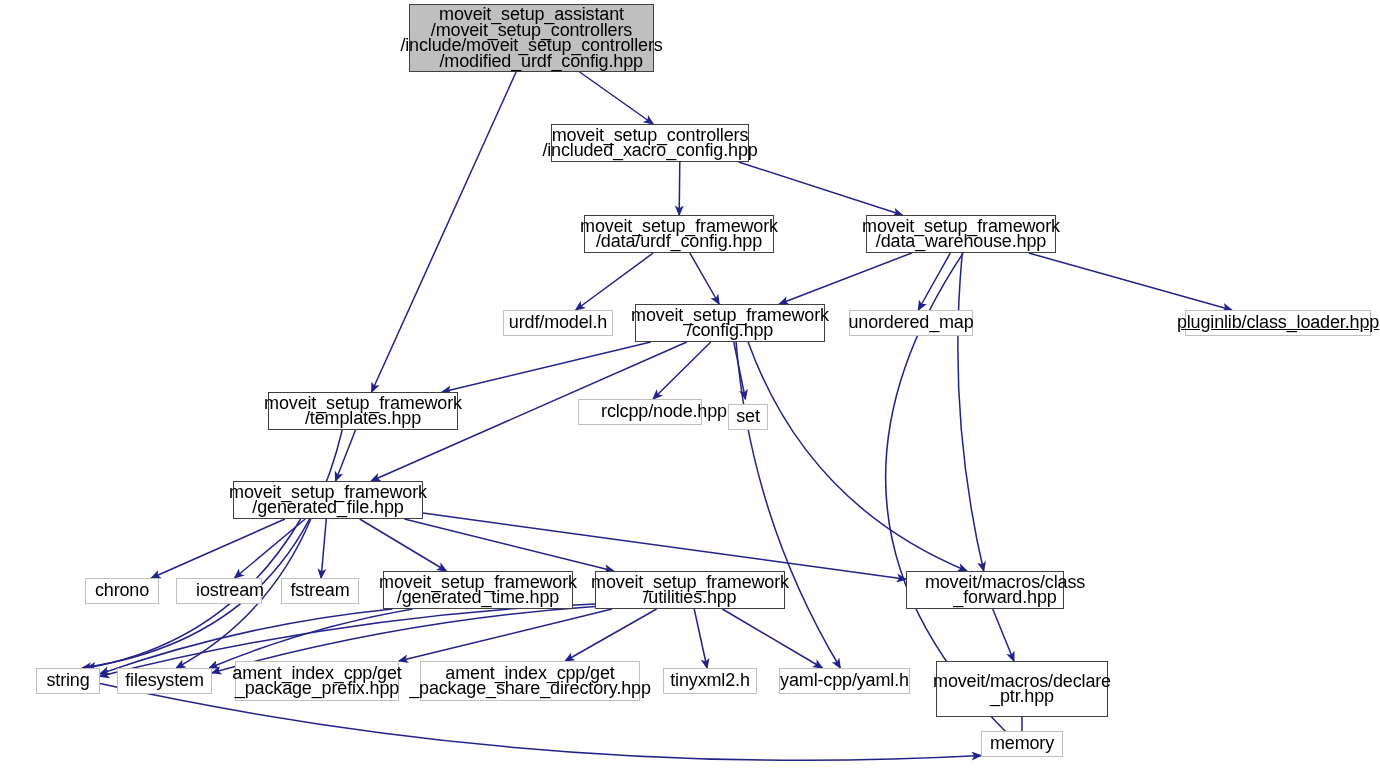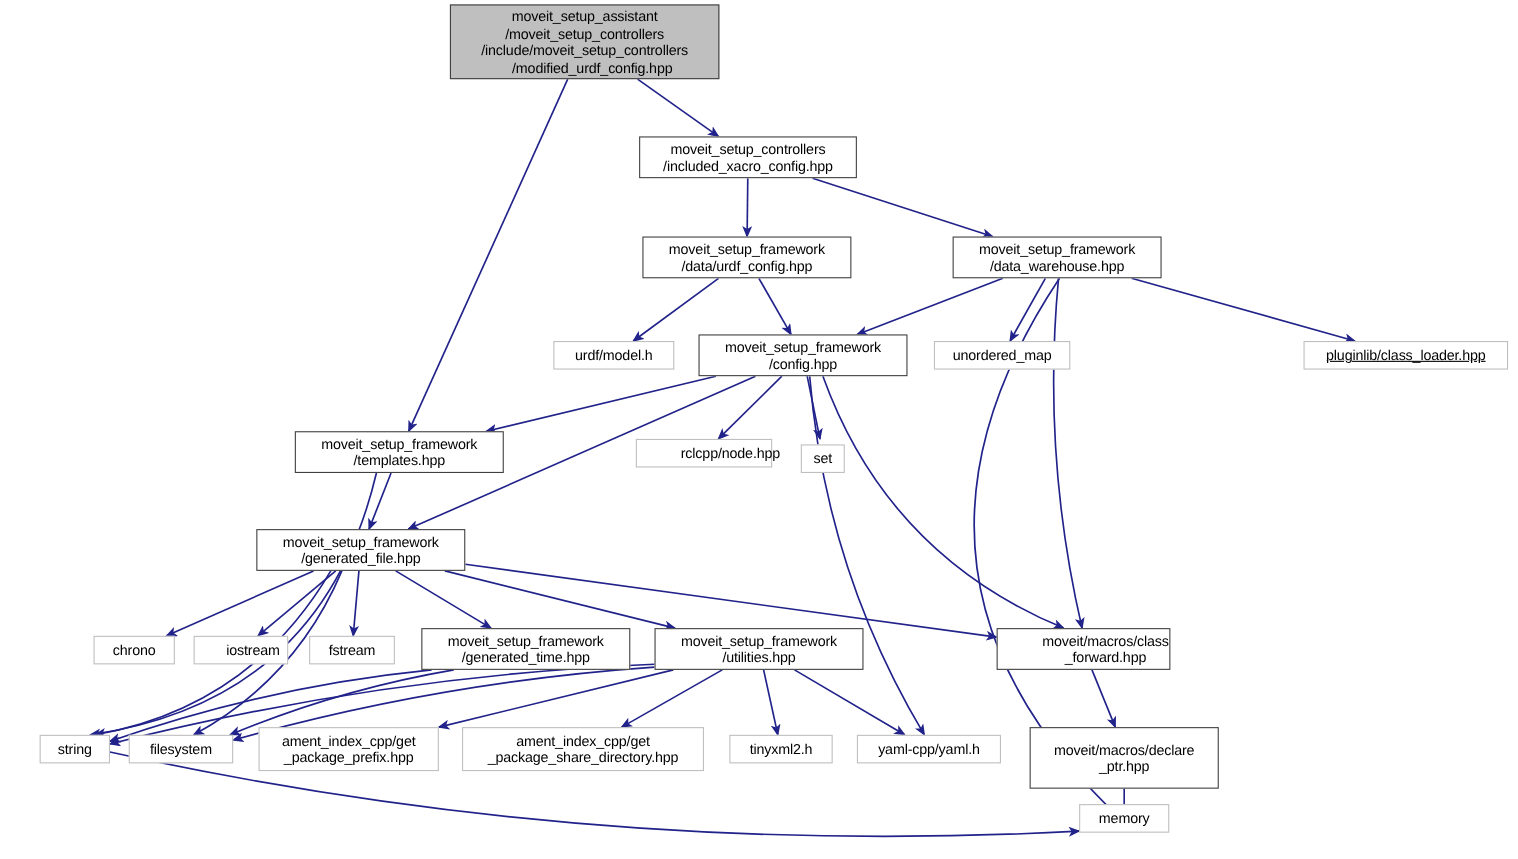--- a/index.html
+++ b/index.html
@@ -27,21 +27,21 @@
   .node {
     position: absolute;
     box-sizing: border-box;
     display: flex;
     align-items: center;
     justify-content: center;
     text-align: center;
     background: #ffffff;
     border: 1px solid #bfbfbf;
     color: #000000;
-    font-size: 13px;
+    font-size: 18px;
     line-height: 15.5px;
     white-space: pre;
     letter-spacing: -0.15px;
     z-index: 5;
   }
   .node.project {
     border: 1.6px solid #404040;
   }
   .node.root {
     border: 1.6px solid #404040;
@@ -101,21 +101,21 @@
         <path d="M992.7,609.0 L1013.9,661.0" marker-end="url(#arrow)"></path>
         <path d="M1022.0,701.0 L1022.0,746.0" marker-end="url(#arrow)"></path>
         <path d="M100.0,683.6 Q535.6,779.4 981.0,755.6" marker-end="url(#arrow)"></path>
       </g>
   </svg>
   <div id="node-layer">
       <div class="node root" style="left: 409px; top: 4px; width: 245px; height: 68px;"><span class="node-label">moveit_setup_assistant
 /moveit_setup_controllers
 /include/moveit_setup_controllers
     /modified_urdf_config.hpp</span></div>
-      <div class="node project" style="left: 581px; top: 124px; width: 198px; height: 38px;"><span class="node-label">moveit_setup_controllers
+      <div class="node project" style="left: 551px; top: 124px; width: 198px; height: 38px;"><span class="node-label">moveit_setup_controllers
 /included_xacro_config.hpp</span></div>
       <div class="node project" style="left: 584px; top: 215px; width: 190px; height: 38px;"><span class="node-label">moveit_setup_framework
 /data/urdf_config.hpp</span></div>
       <div class="node project" style="left: 866px; top: 215px; width: 190px; height: 38px;"><span class="node-label">moveit_setup_framework
 /data_warehouse.hpp</span></div>
       <div class="node " style="left: 503px; top: 310px; width: 110px; height: 26px;"><span class="node-label">urdf/model.h</span></div>
       <div class="node project" style="left: 635px; top: 304px; width: 190px; height: 38px;"><span class="node-label">moveit_setup_framework
 /config.hpp</span></div>
       <div class="node " style="left: 849px; top: 310px; width: 124px; height: 26px;"><span class="node-label">unordered_map</span></div>
       <div class="node " style="left: 1185px; top: 310px; width: 186px; height: 26px; text-decoration: underline;"><span class="node-label">pluginlib/class_loader.hpp</span></div>

